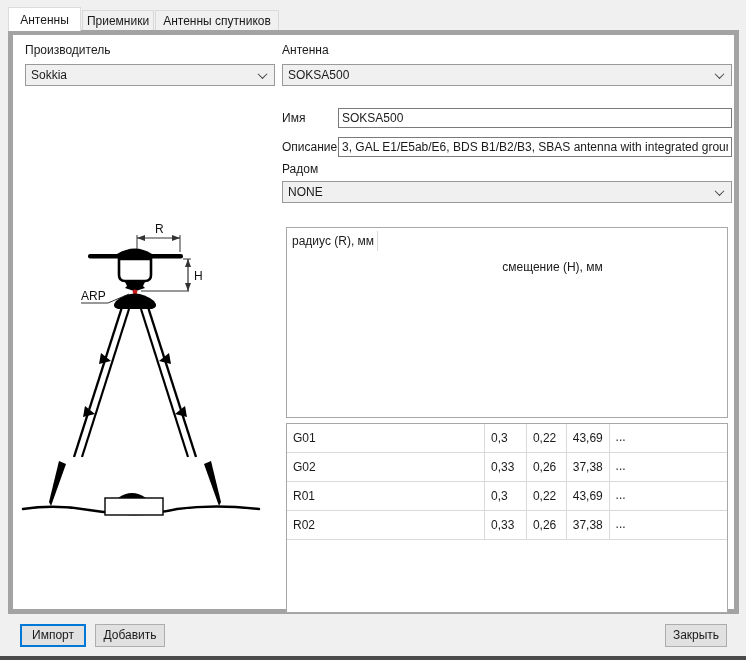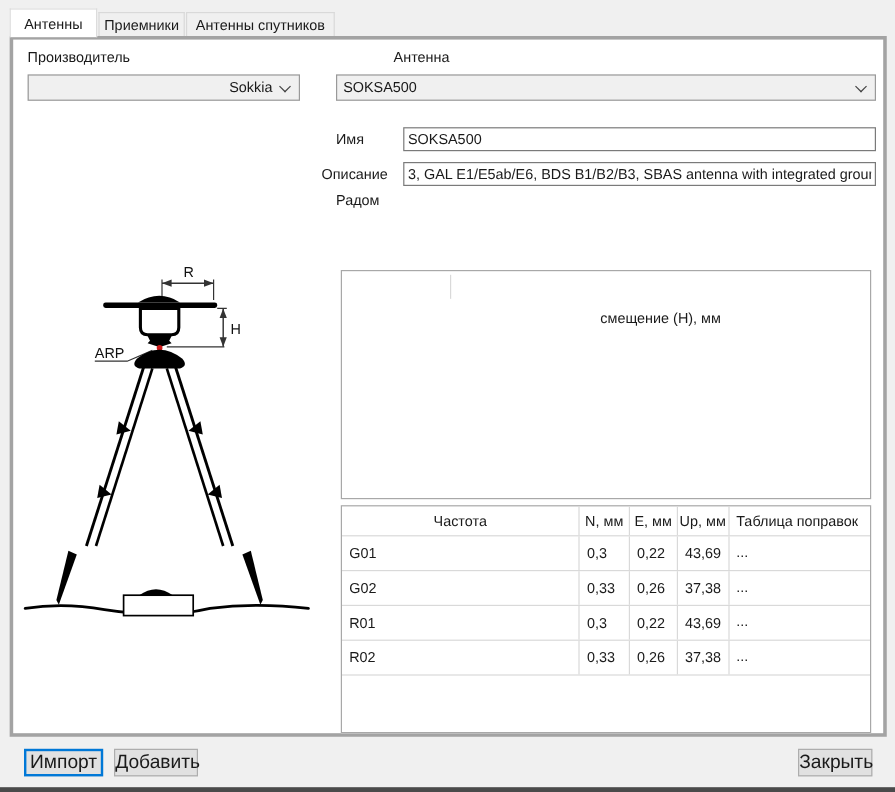--- a/index.html
+++ b/index.html
@@ -15,31 +15,31 @@
   .tab { position:absolute; top:10px; height:21px; line-height:20px; text-align:center;
          background:#f0f0f0; border:1px solid #d9d9d9; border-bottom:none; z-index:1; cursor:default; }
   .tab.active { top:7px; height:24px; line-height:24px; background:#fff; z-index:3;
                 border:1px solid #dcdcdc; border-bottom:none; }
   #tab1 { left:8px;  width:73px; }
   #tab2 { left:82px; width:72px; }
   #tab3 { left:155px; width:124px; }
 
   
   .pane { left:8px; top:30px; width:731px; height:584px; background:#fff;
-          border:3px solid #a3a3a3; z-index:2; }
+          border:5px solid #a3a3a3; z-index:2; }
 
   .lbl { position:absolute; white-space:nowrap; color:#1a1a1a; }
 
   
   .combo { position:absolute; height:22px; background:#f0f0f0; border:1px solid #999;
            display:flex; align-items:center; padding:0 22px 0 5px; cursor:default; }
   .combo .chev { position:absolute; right:8px; top:7px; width:7px; height:7px;
                  border-right:1.4px solid #444; border-bottom:1.4px solid #444;
                  transform:rotate(45deg) translate(-1px,-1px); }
-  #combo-manufacturer { left:12px;  top:29px; width:227px;justify-content:flex-end; }
+  #combo-manufacturer { left:12px;  top:29px; width:250px; }
   #combo-antenna      { left:269px; top:29px; width:450px; }
   #combo-radome       { left:269px; top:146px; width:450px; }
 
   
   .txt { position:absolute; height:20px; background:#fff; border:1px solid #7a7a7a;
          font-family:inherit; font-size:12px; color:#1a1a1a; padding:0 3px; }
   #input-name { left:325px; top:73px;  width:394px; }
   #input-desc { left:325px; top:102px; width:394px; }
 
   
@@ -68,59 +68,63 @@
   #tbl-freq .hrow .c4 { line-height:25px; }
   #tbl-freq .row .c0 { padding-left:6px; line-height:29px; }
   #tbl-freq .row .c1, #tbl-freq .row .c2, #tbl-freq .row .c3 { padding-left:6px; line-height:29px; }
   #tbl-freq .row .c4 { line-height:26px; }
 
   
   #diagram { left:2px; top:186px; width:258px; height:302px; }
 
   
   .btn { position:absolute; height:23px; background:#e1e1e1; border:1px solid #adadad;
-         font-family:inherit; font-size:16px; color:#1a1a1a; text-align:center; line-height:21px; cursor:default; }
+         font-family:inherit; font-size:12px; color:#1a1a1a; text-align:center; line-height:21px; cursor:default; }
   #btn-import { left:20px; top:624px; width:66px; border:2px solid #0078d7; line-height:19px; }
   #btn-add    { left:95px; top:624px; width:70px; }
   #btn-close  { left:665px; top:624px; width:62px; }
 
   .bottom-edge { left:0; bottom:0; width:746px; height:4px; background:#4a4a4a; }
 </style>
 </head>
 <body>
 
 <div>
 
   <div>
     <div id="tab1" class="tab active">Антенны</div>
     <div id="tab2" class="tab">Приемники</div>
     <div id="tab3" class="tab">Антенны спутников</div>
   </div>
 
   <div class="abs pane">
 
     <div class="lbl" style="left:12px; top:8px;">Производитель</div>
-    <div class="lbl" style="left:269px; top:8px;margin-left:48px;">Антенна</div>
+    <div class="lbl" style="left:269px; top:8px;">Антенна</div>
 
     <div id="combo-manufacturer" class="combo">
       <span>Sokkia</span>
       <span class="chev"></span>
     </div>
     <div id="combo-antenna" class="combo">
       <span>SOKSA500</span>
       <span class="chev"></span>
     </div>
 
     <div class="lbl" style="left:269px; top:76px;">Имя</div>
     <input id="input-name" class="txt" value="SOKSA500" style="">
 
-    <div class="lbl" style="left:257px; top:105px;">Описание</div>
+    <div class="lbl" style="left:269px; top:105px;">Описание</div>
     <input id="input-desc" class="txt" value="3, GAL E1/E5ab/E6, BDS B1/B2/B3, SBAS antenna with integrated ground plane," style="">
 
     <div class="lbl" style="left:269px; top:127px;">Радом</div>
+    <div id="combo-radome" class="combo">
+      <span>NONE</span>
+      <span class="chev"></span>
+    </div>
 
     <svg id="diagram" class="abs" viewBox="0 0 258 302">
 
       <line x1="122" y1="17" x2="165" y2="17" stroke="#333" stroke-width="1.2"></line>
       <polygon points="122,17 130,14 130,20" fill="#333"></polygon>
       <polygon points="165,17 157,14 157,20" fill="#333"></polygon>
       <line x1="122" y1="14" x2="122" y2="30" stroke="#333" stroke-width="1"></line>
       <line x1="165" y1="14" x2="165" y2="31" stroke="#333" stroke-width="1"></line>
       <text x="140" y="12" font-size="12" fill="#111">R</text>
 
@@ -158,33 +162,27 @@
       <polygon points="196,240 189,243 204,285 206,281" fill="#000"></polygon>
 
       <path d="M8 288 Q 40 283 74 289 Q 100 293 120 293 Q 140 293 162 288 Q 200 283 244 288" fill="none" stroke="#000" stroke-width="2.4" stroke-linecap="round"></path>
 
       <path d="M103 277 Q 117 267 131 277 Z" fill="#000"></path>
       <rect x="90" y="277" width="58" height="17" fill="#fff" stroke="#000" stroke-width="1.4"></rect>
     </svg>
 
     <div id="tbl-dims" class="tbl">
       <div class="hrow">
+        <div class="hc1">радиус (R), мм</div>
         <div class="hsep"></div>
         <div class="hc2">смещение (H), мм</div>
       </div>
     </div>
 
     <div id="tbl-freq" class="tbl">
-      <div class="hrow">
-        <div class="c c0">Частота</div>
-        <div class="c c1">N, мм</div>
-        <div class="c c2">E, мм</div>
-        <div class="c c3">Up, мм</div>
-        <div class="c c4">Таблица поправок</div>
-      </div>
       <div class="row">
         <div class="c c0">G01</div>
         <div class="c c1">0,3</div>
         <div class="c c2">0,22</div>
         <div class="c c3">43,69</div>
         <div class="c c4">...</div>
       </div>
       <div class="row">
         <div class="c c0">G02</div>
         <div class="c c1">0,33</div>

